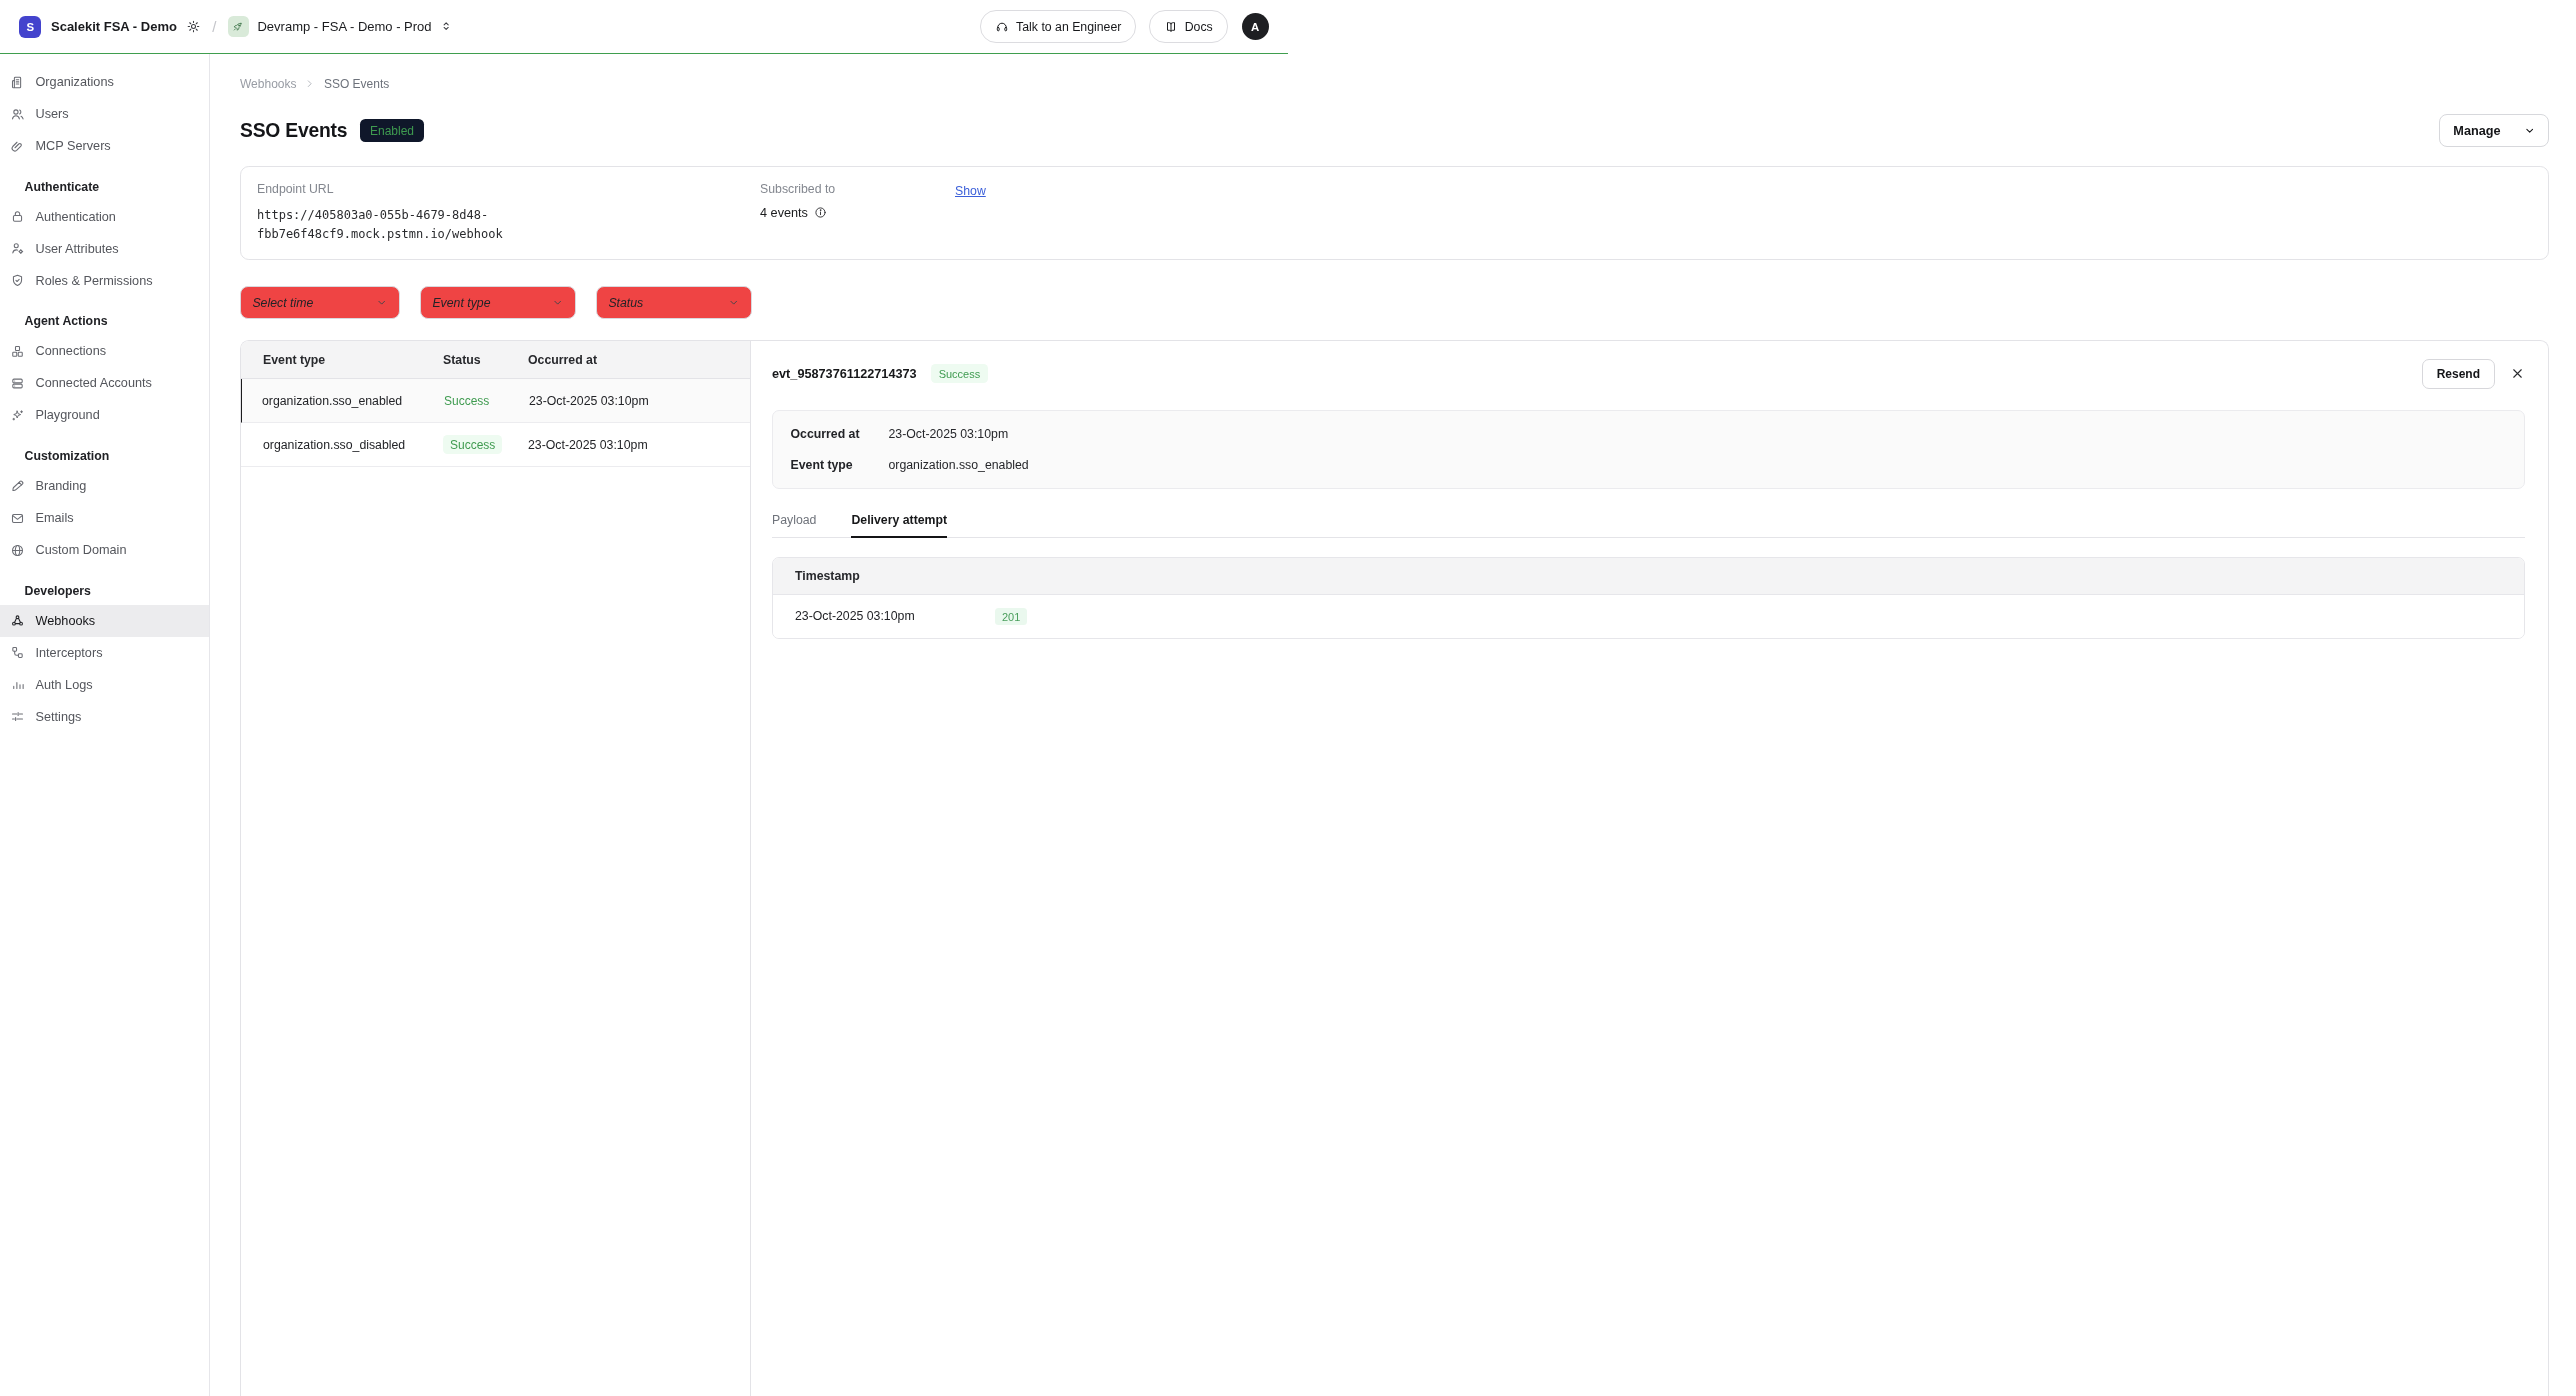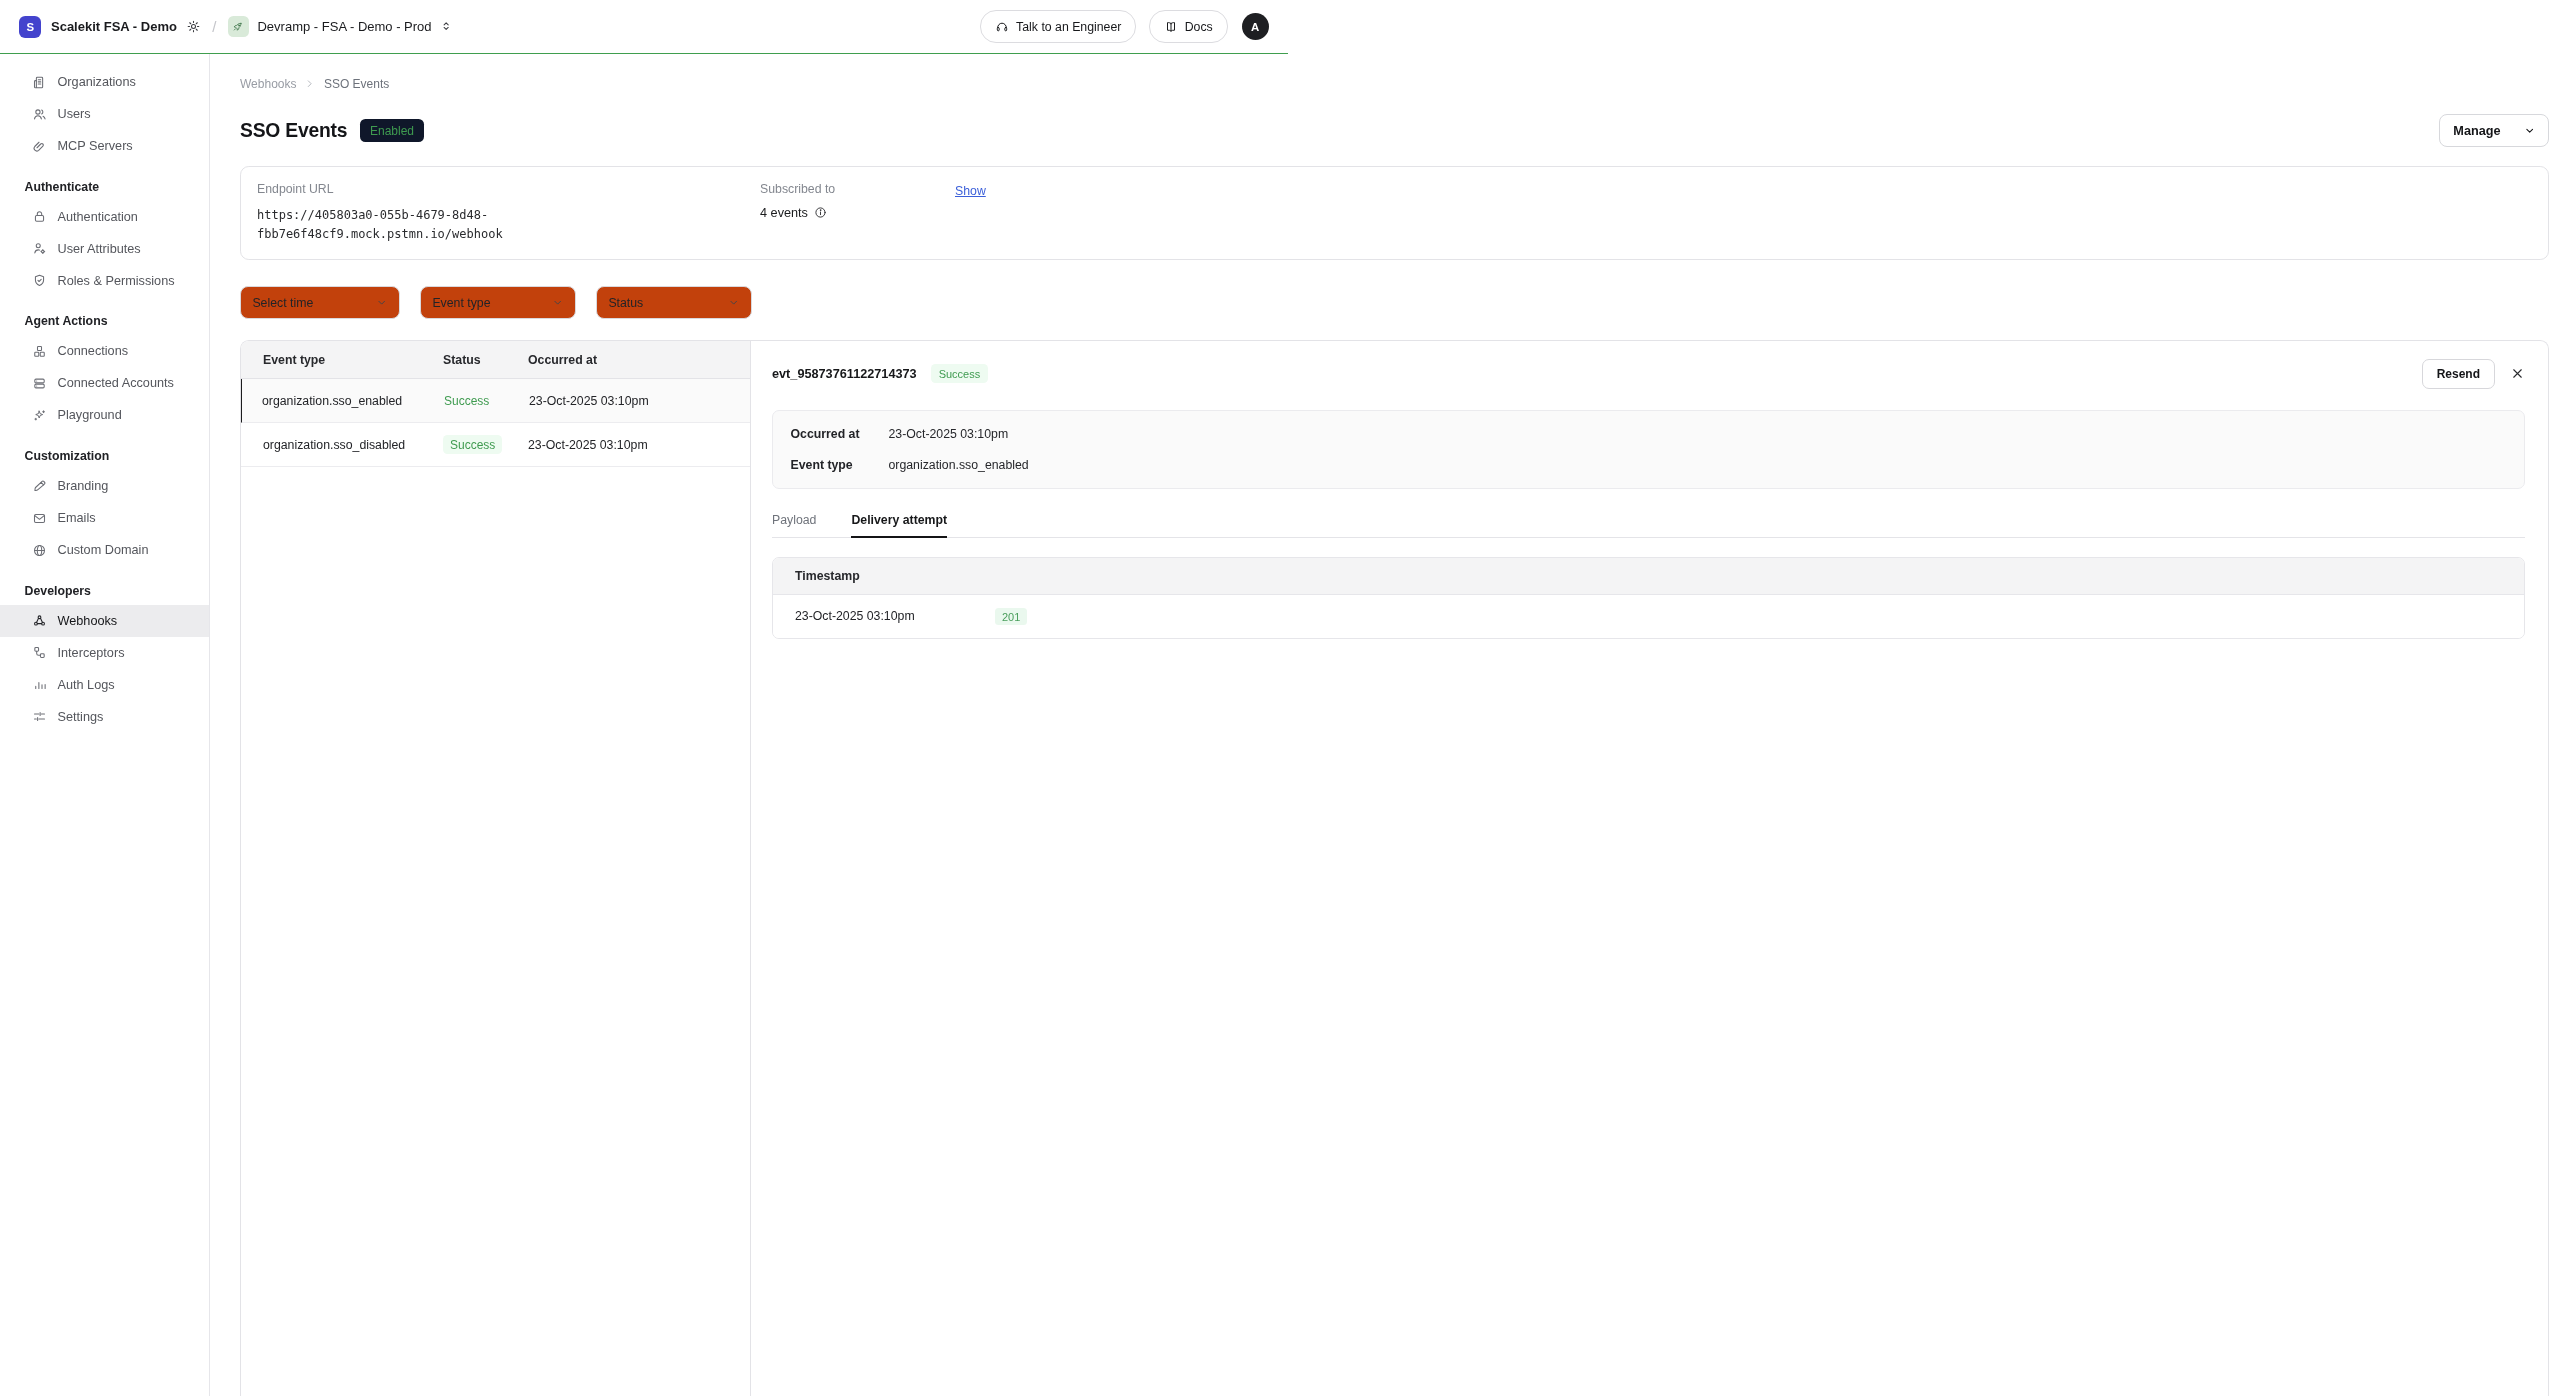--- a/index.html
+++ b/index.html
@@ -23,21 +23,21 @@
   .tb-btn { height:33px; border:0.9px solid #dcdce0; border-radius:16px; background:#fff;
     display:flex; align-items:center; gap:7px; padding:0 14px; font-size:12.3px; font-weight:500;
     color:#17181b; cursor:pointer; }
   .tb-btn + .tb-btn { margin-left:12.3px; }
   .avatar { margin-left:14px; width:27px; height:27px; border-radius:50%; background:#1e1f22;
     color:#fff; font-size:11.4px; font-weight:700; display:flex; align-items:center; justify-content:center; cursor:pointer; }
 
   
   .sidebar { position:absolute; top:54px; left:0; bottom:0; width:210px; background:#fff;
     border-right:0.9px solid #e6e6ea; padding-top:12.3px; }
-  .sb-item { height:32px; display:flex; align-items:center; gap:10.5px; padding-left:32px;
+  .sb-item { height:32px; display:flex; align-items:center; gap:10.5px; padding-left:10px;
     font-size:12.7px; color:#54565c; cursor:pointer; }
   .sb-item .sb-ico { color:#6c6e75; width:15px; height:15px; flex:0 0 15px; }
   .sb-item.active { background:#ececee; color:#141518; font-weight:500; }
   .sb-item.active .sb-ico { color:#232428; }
   .sb-head { margin-top:13px; margin-bottom:2.6px; padding-left:24.6px; font-size:12.3px;
     font-weight:700; color:#212226; height:23px; display:flex; align-items:center; }
 
   
   .main { position:absolute; top:54px; left:210px; right:0; bottom:0; padding:23px 27px 0 30px;
     display:flex; flex-direction:column; overflow:hidden; }
@@ -57,21 +57,21 @@
     padding:15px 16px; display:grid; grid-template-columns:503px 195px 1fr; }
   .ep-label { font-size:12.3px; color:#83878f; margin-bottom:9.7px; }
   .ep-url { font-family:"DejaVu Sans Mono", monospace; font-size:12px; color:#2a2b2e; line-height:1.6; }
   .ep-events { font-size:12.7px; color:#1b1c1e; display:flex; align-items:center; gap:6.1px; }
   .info-ico { color:#2a2b2e; cursor:pointer; }
   .show-link { font-size:12.3px; color:#3b5fd9; text-decoration:underline; cursor:pointer; }
 
   .filters { margin-top:26px; display:flex; gap:20px; }
   .select { height:33px; border:0.9px solid #d9d9de; border-radius:8px; display:flex;
     align-items:center; justify-content:space-between; padding:0 11.4px; font-size:12.3px;
-    color:#232327; cursor:pointer; background:#c2410c; }
+    color:#232327; cursor:pointer; background:#ef4444;font-style:italic; }
   .select .chev { color:#43444a; }
   .select.w1 { width:160px; } .select.w2 { width:156px; } .select.w3 { width:156px; }
 
   
   .events-panel { margin-top:21px; flex:1; min-height:0; border:0.9px solid #e3e3e7;
     border-bottom:none; border-radius:8.8px 8.8px 0 0; display:flex; overflow:hidden; }
   .ev-left { width:510px; flex:0 0 510px; border-right:0.9px solid #e3e3e7; }
   .ev-head { height:38px; background:#f4f4f5; border-bottom:0.9px solid #e3e3e7;
     display:flex; align-items:center; font-size:12.3px; font-weight:700; color:#28292d; }
   .c1 { width:202px; padding-left:22px; } .c2 { width:85px; } .c3 { flex:1; }

